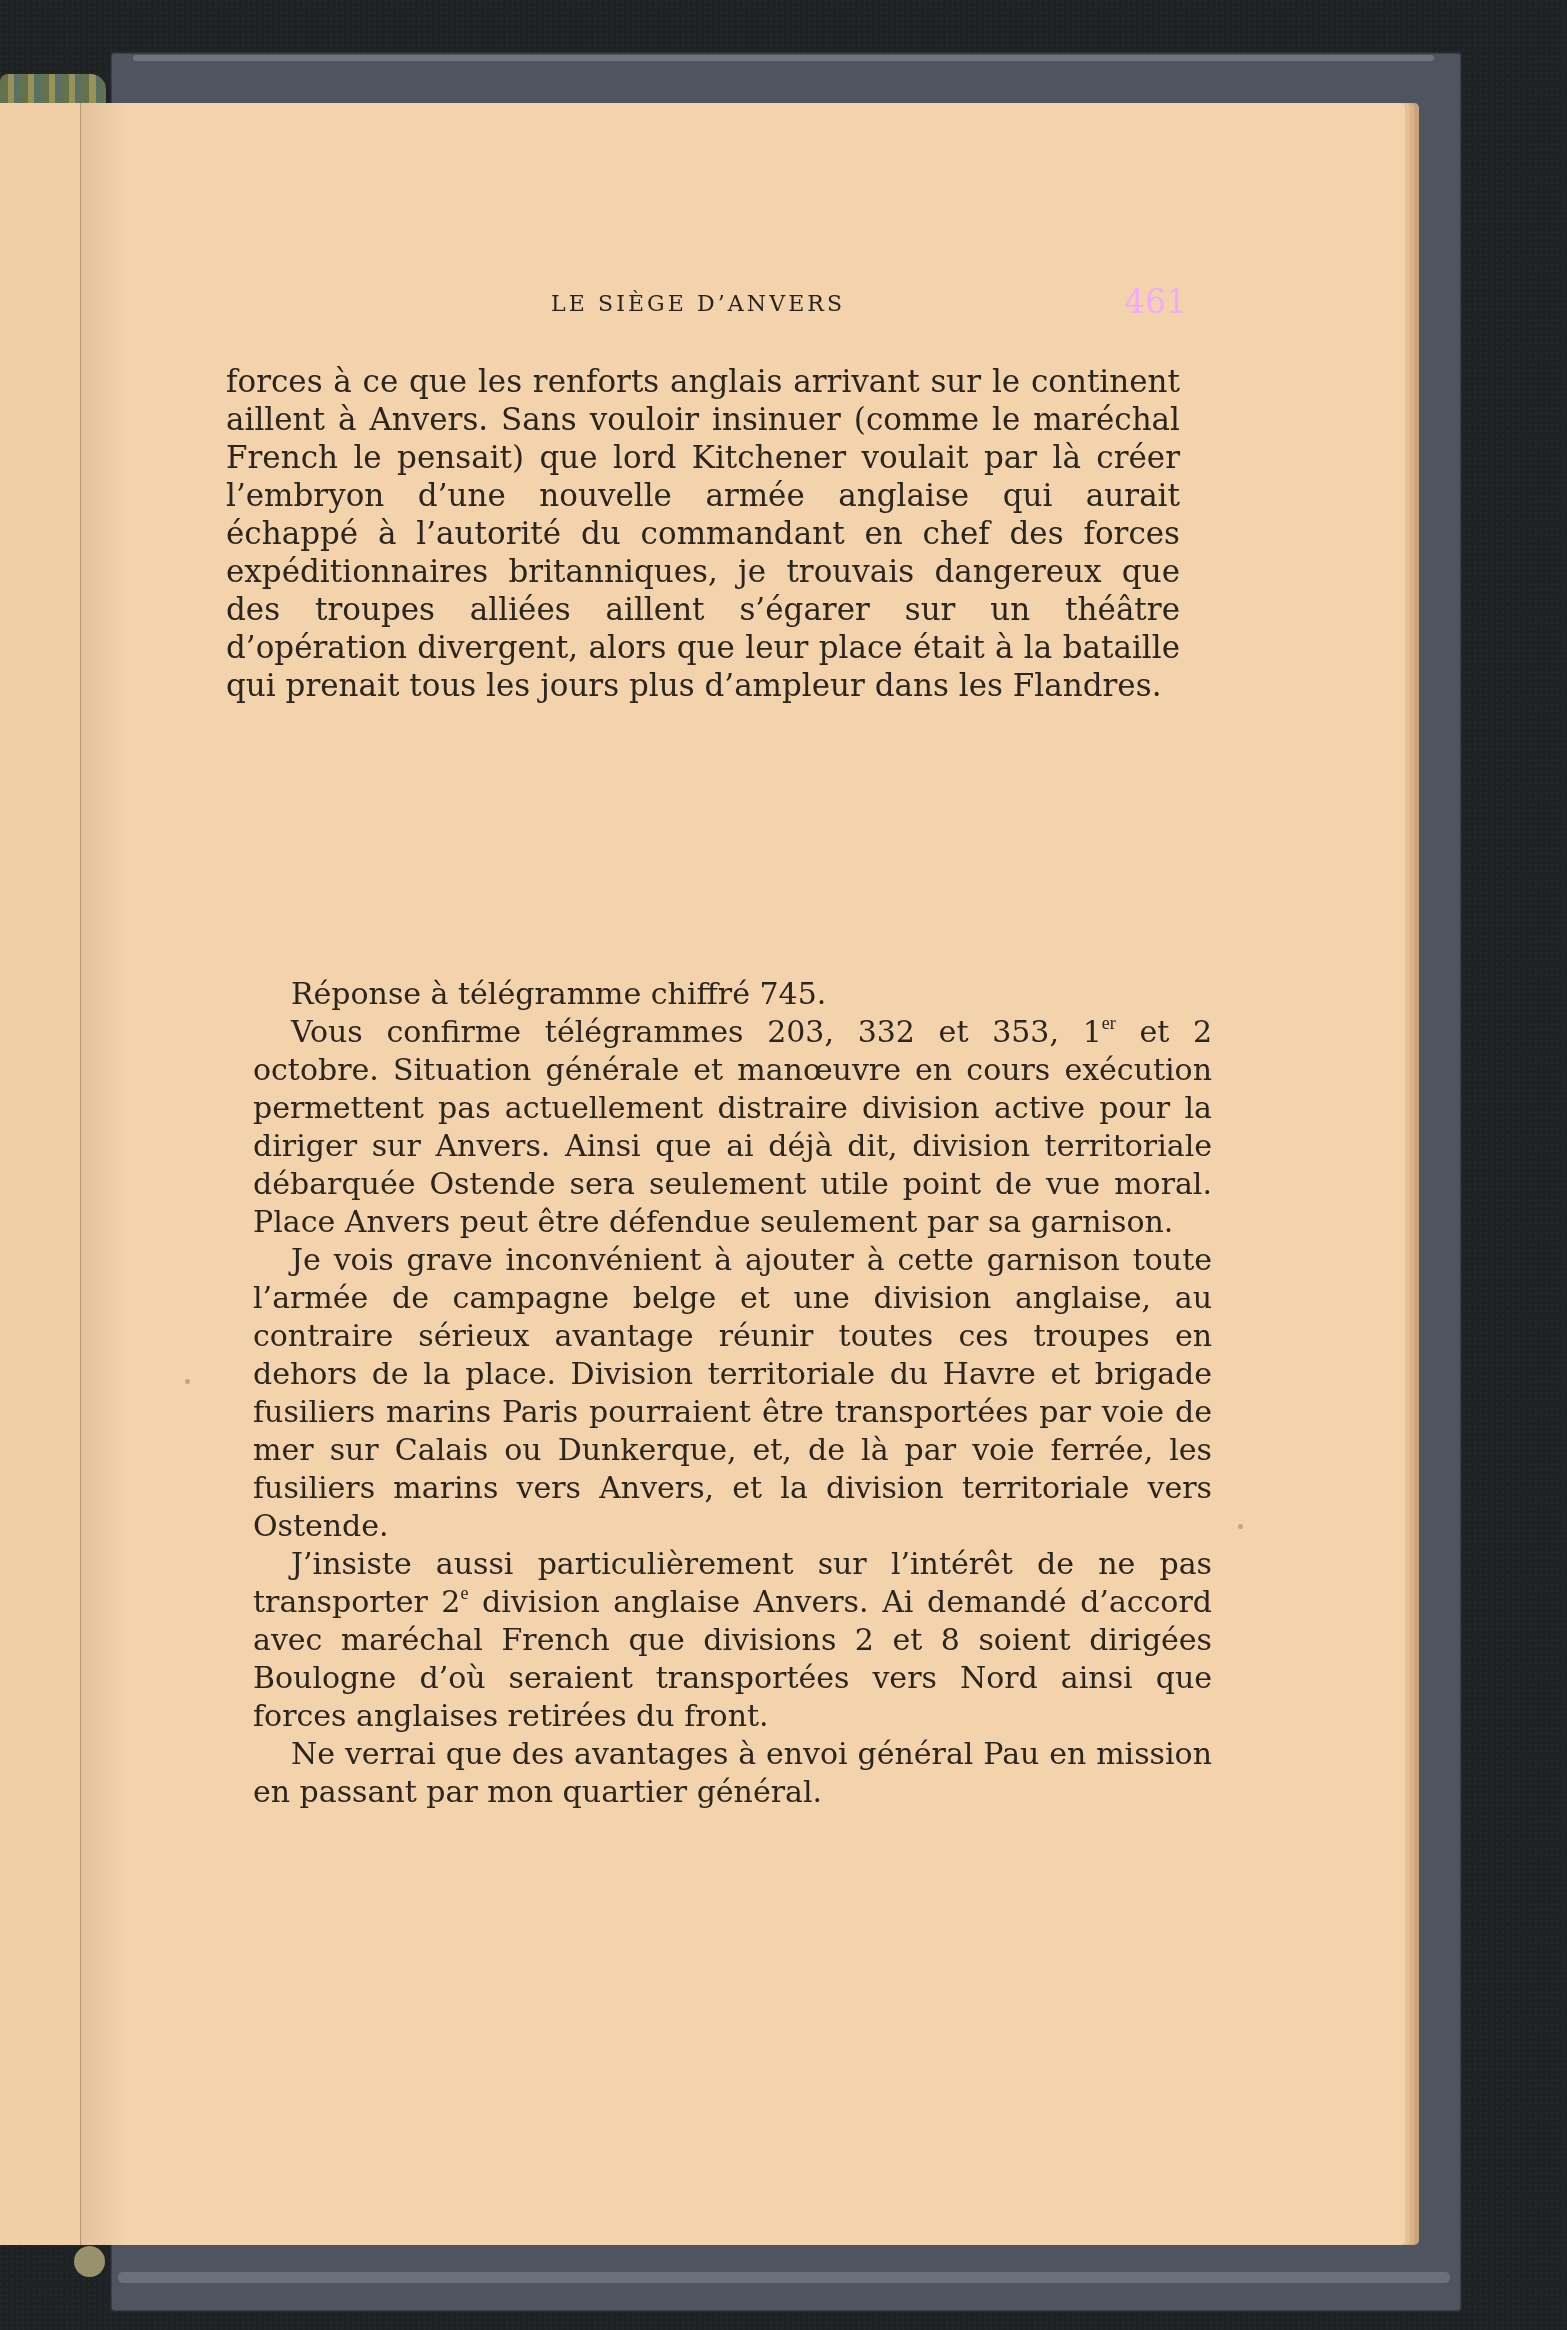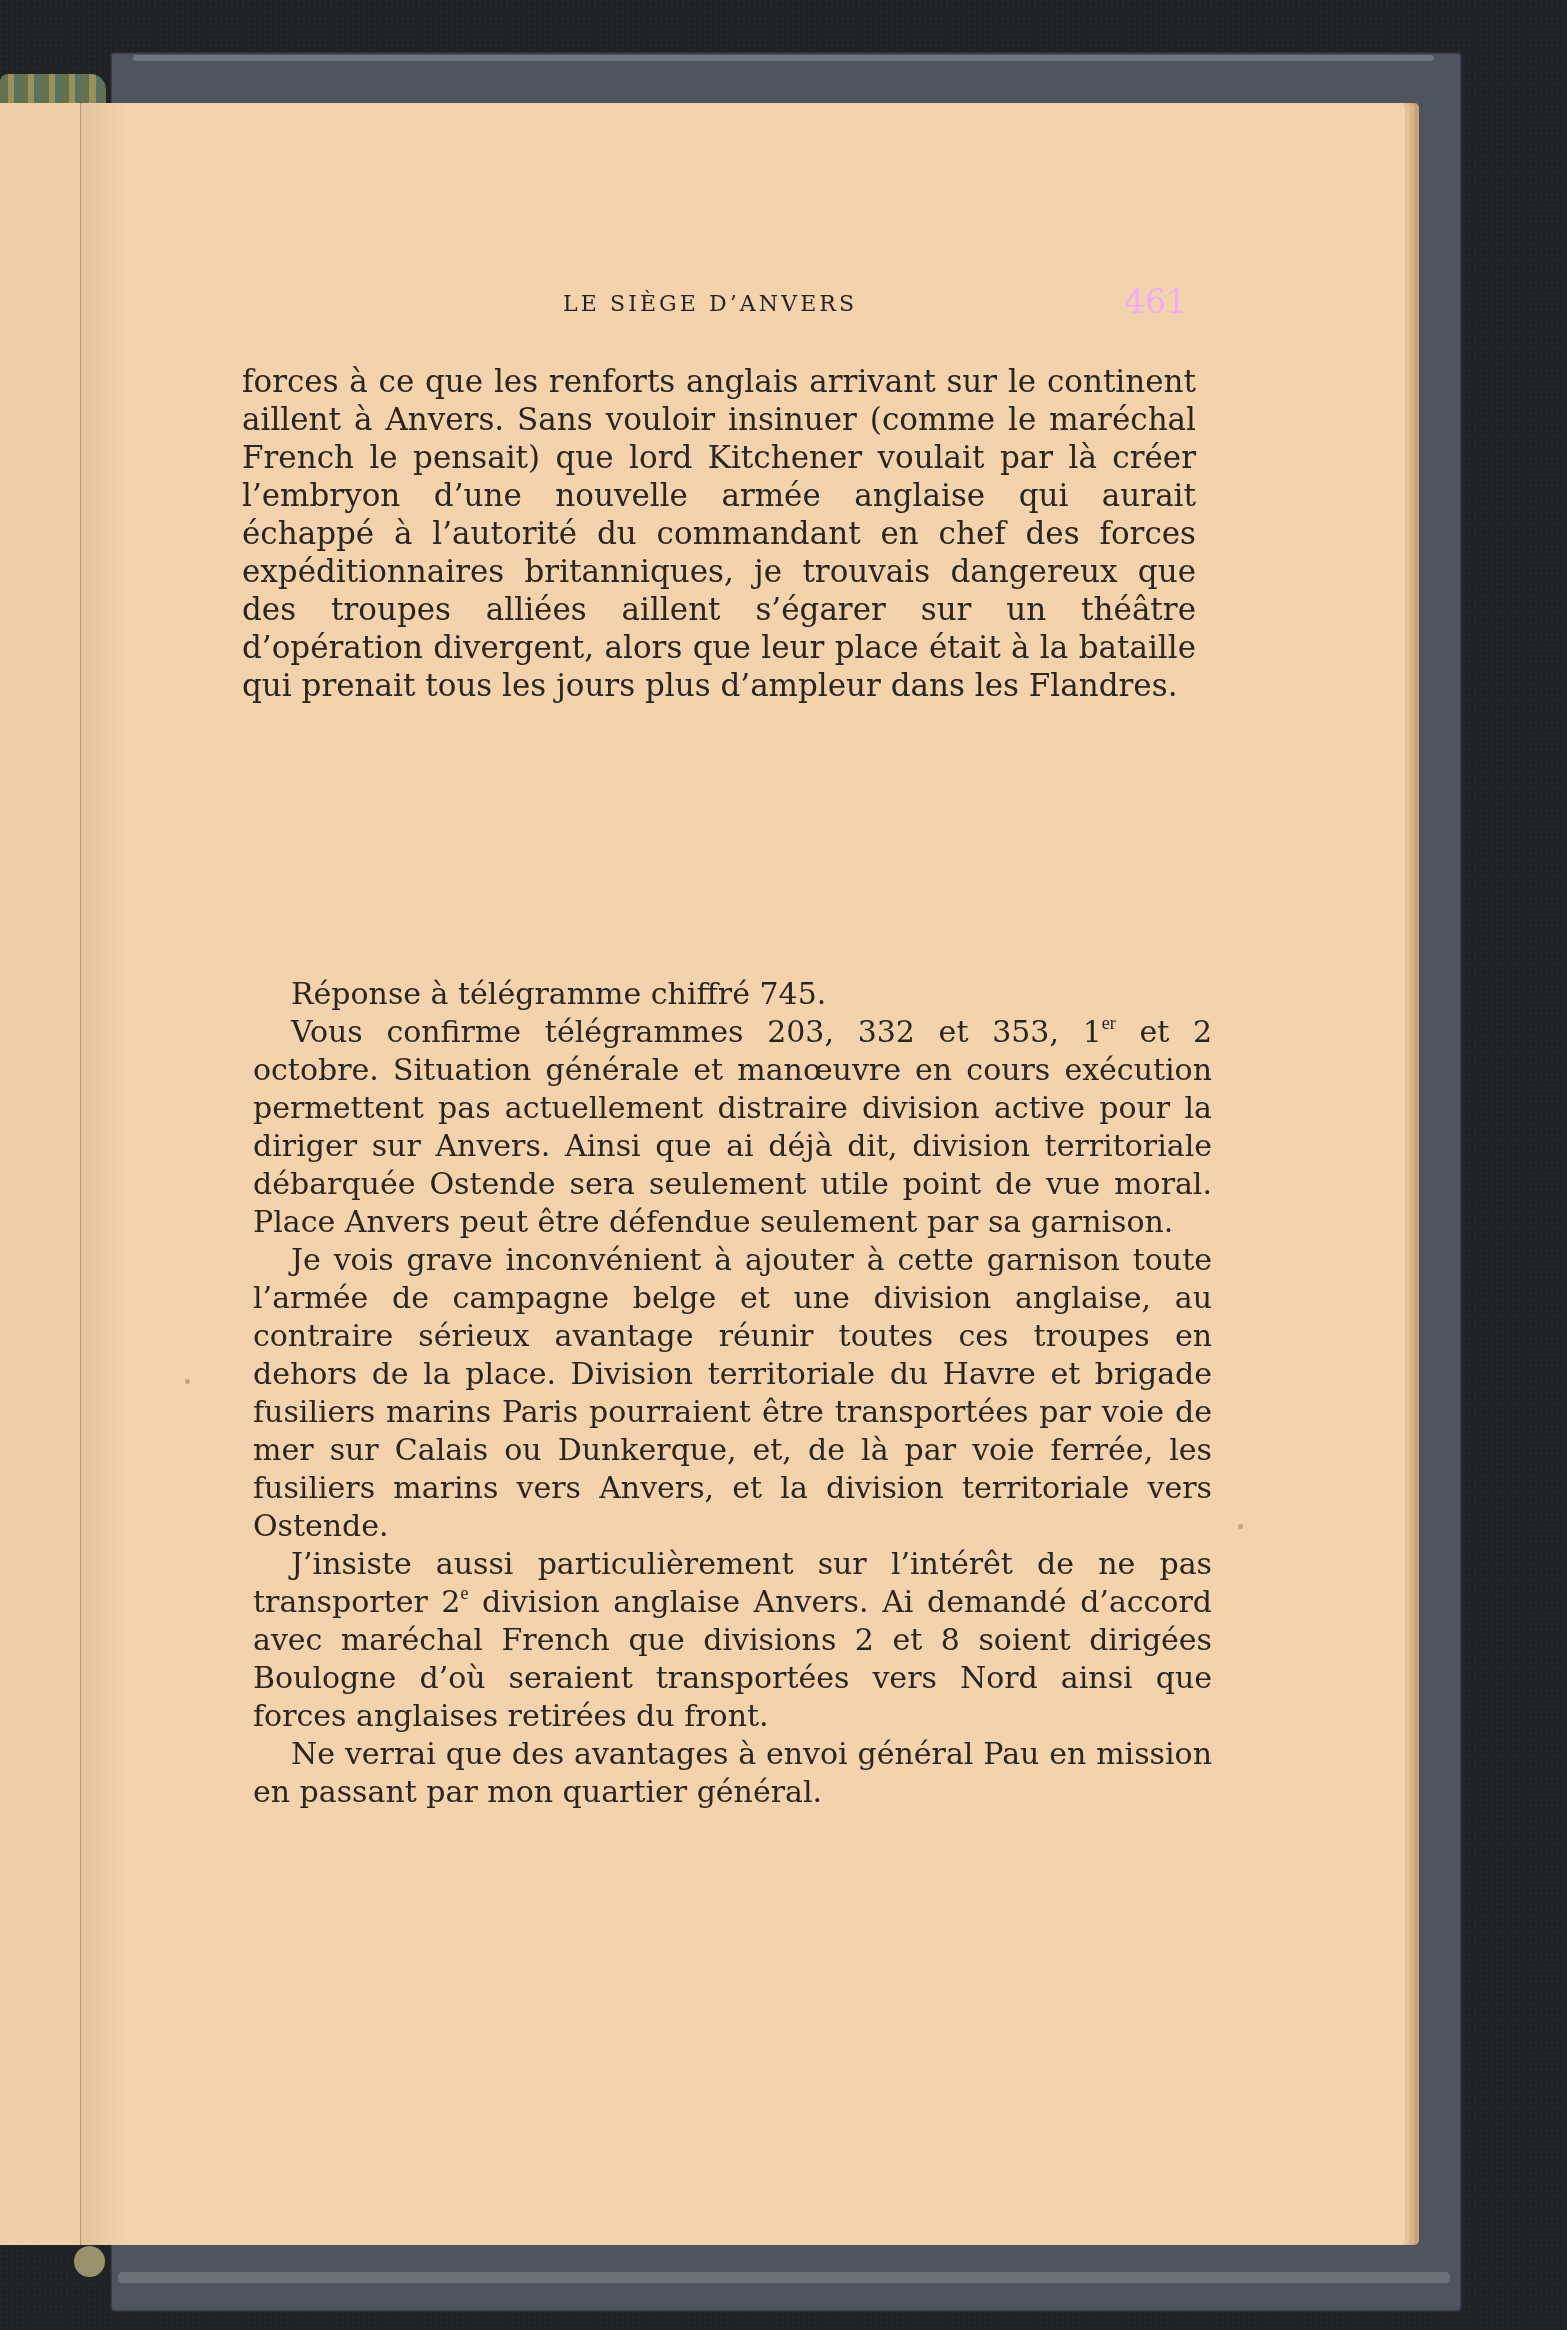--- a/index.html
+++ b/index.html
@@ -48,28 +48,28 @@
       box-shadow: 4.7px 0 0 #e5c195, 9.4px 0 0 #d9b386, 14px 0 0 #c7a27a;
       border-radius: 0 4.7px 4.7px 0;
     }
     .page-shade {
       position: absolute; left: 0; top: 0; width: 47px; height: 100%;
       background: linear-gradient(90deg, rgba(160,120,80,0.18), rgba(160,120,80,0));
     }
     .running-head {
       position: absolute; left: 551px; top: 291px;
       font-size: 22px; letter-spacing: 3.1px; color: #2a2420;
-      font-variant: small-caps; text-transform: uppercase; margin-left: 12px;
+      font-variant: small-caps; text-transform: uppercase;
     }
     .page-number {
       position: absolute; left: 1124px; top: 282px;
       font-size: 33px; color: #f0abfc;
     }
     .text-block {
-      position: absolute; left: 242px; width: 954px;
+      position: absolute; left: 226px; width: 954px;
       color: #2b2520;
       font-size: 31px;
       line-height: 38px;
       text-align: justify;
     }
     .narrative { top: 362px; }
     .telegram {
       top: 947px; left: 253px; width: 959px;
       font-size: 30px; line-height: 38px; margin-top: 28px;
     }

